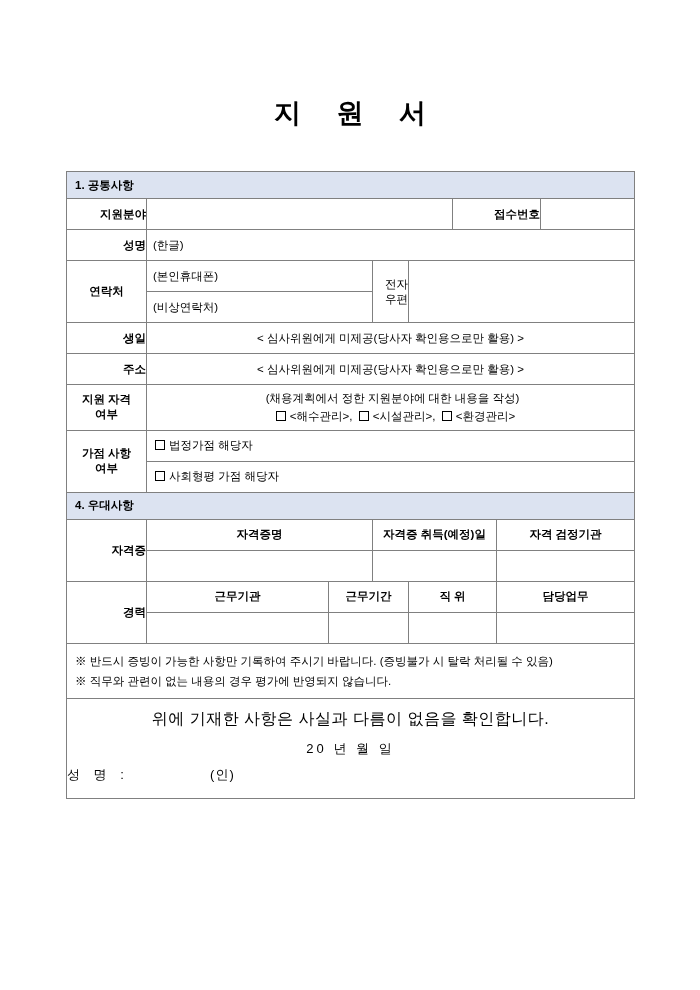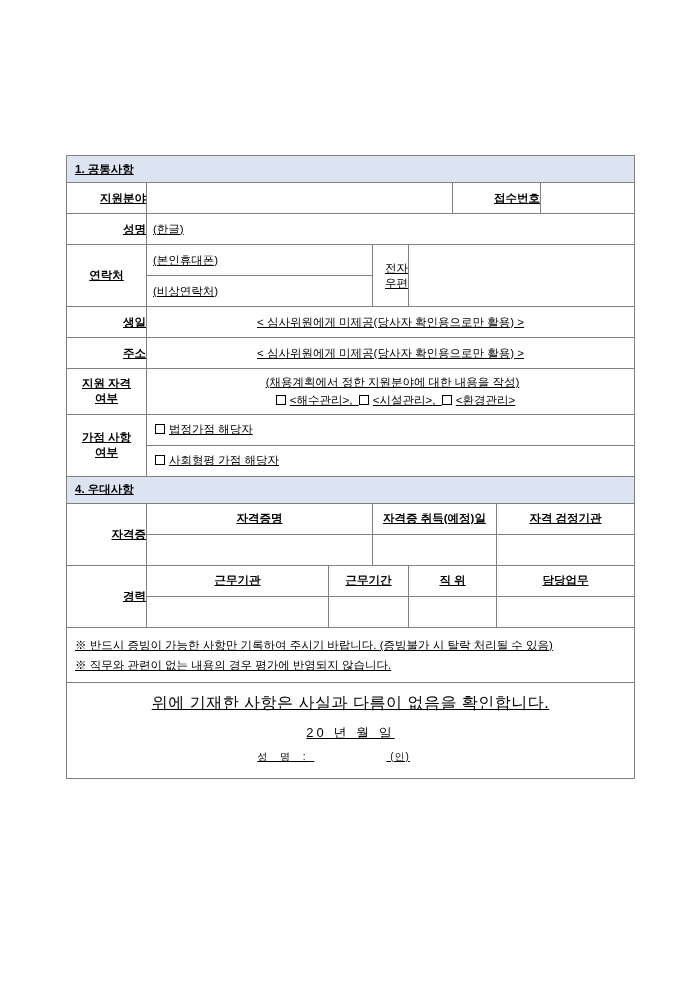--- a/index.html
+++ b/index.html
@@ -25,23 +25,22 @@
     font-size: 27px;
     font-weight: bold;
     letter-spacing: 14px;
     padding-top: 95px;
     padding-left: 14px;
     color: #000;
   }
   .form-wrap {
     position: absolute;
     left: 66px;
-    top: 155px;
+    top: 171px;
     width: 568px;
-    text-decoration: underline;
   }
   table.form {
     border-collapse: collapse;
     width: 568px;
     table-layout: fixed;
   }
   table.form td {
     border: 1px solid #808080;
     font-size: 11.5px;
     padding: 0;
@@ -126,38 +125,39 @@
     font-size: 16px;
     letter-spacing: 0.5px;
     margin-bottom: 10px;
   }
   .confirm .c2 {
     font-size: 13px;
     letter-spacing: 3px;
     margin-bottom: 8px;
   }
   .confirm .c3 {
-    font-size: 10px;
-    text-align: center;
+    font-size: 13px;
+    text-align: left;
     padding-right: 34px;
     letter-spacing: 1px;
   }
   .confirm .c3 .sp {
     display: inline-block;
     width: 72px;
   }
   .nm-label {
     letter-spacing: 5px;
   }
 </style>
 </head>
 <body>
 
 <div class="page">
 
+  <div class="doc-title">지 원 서</div>
 
   <div class="form-wrap">
     <table class="form">
       <colgroup>
         <col style="width:80px">
         <col style="width:138px">
         <col style="width:44px">
         <col style="width:44px">
         <col style="width:36px">
         <col style="width:44px">

